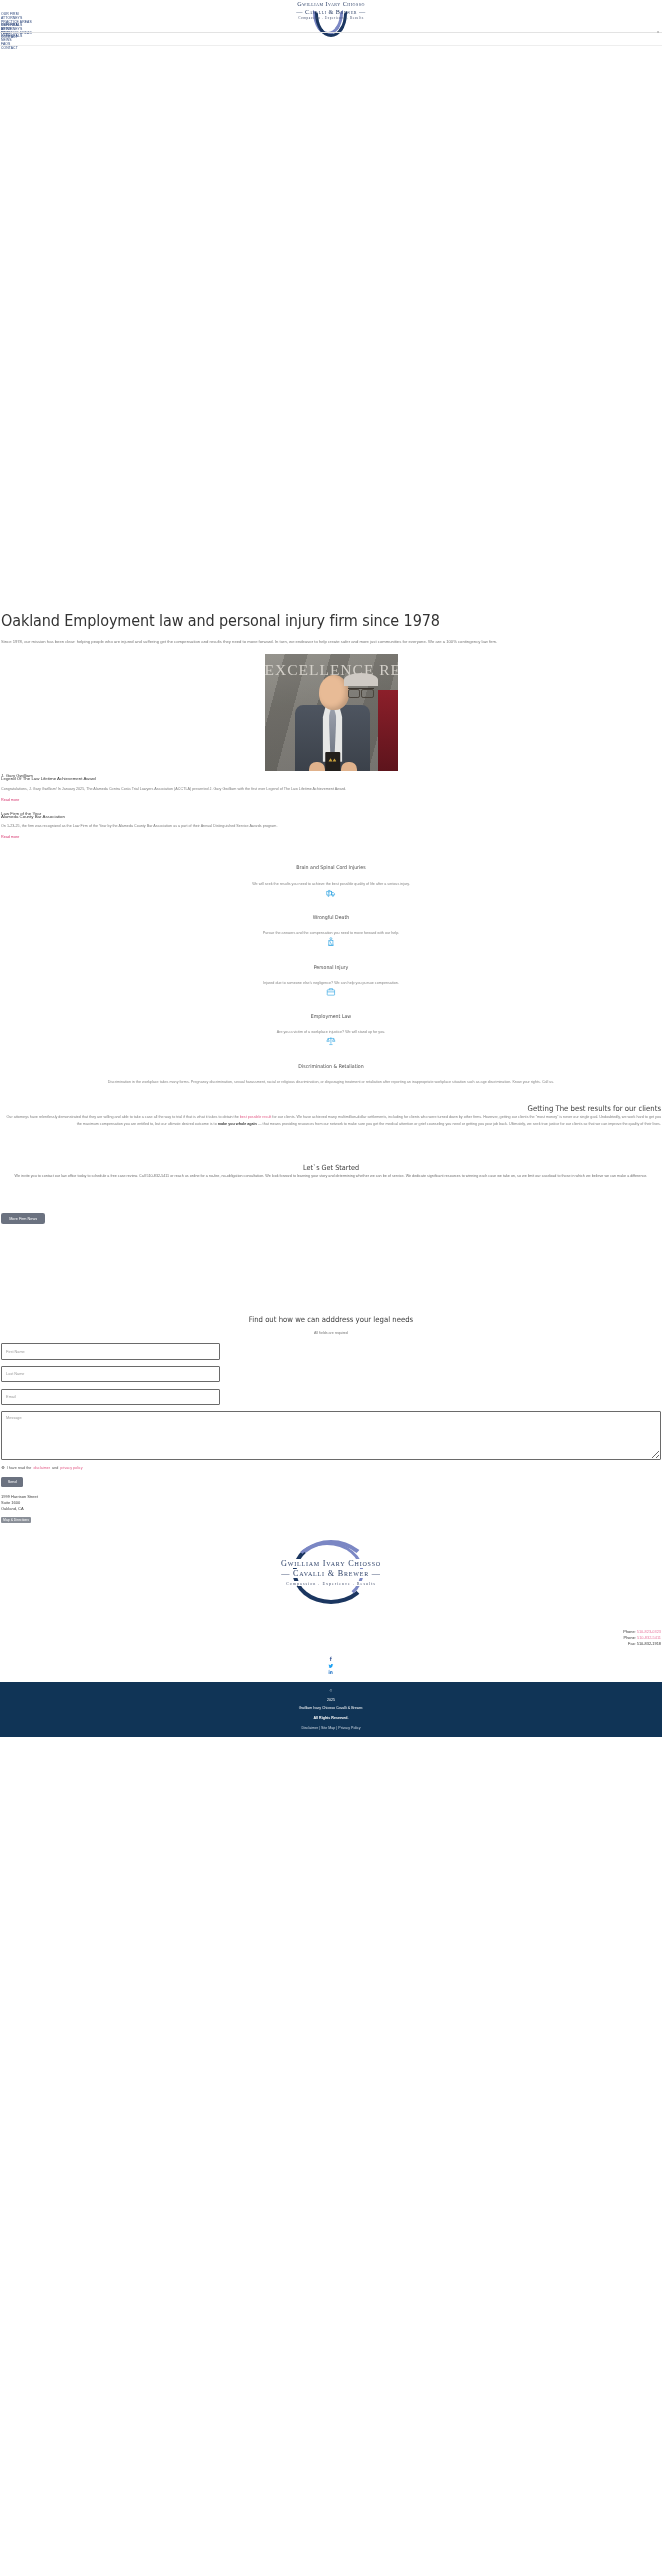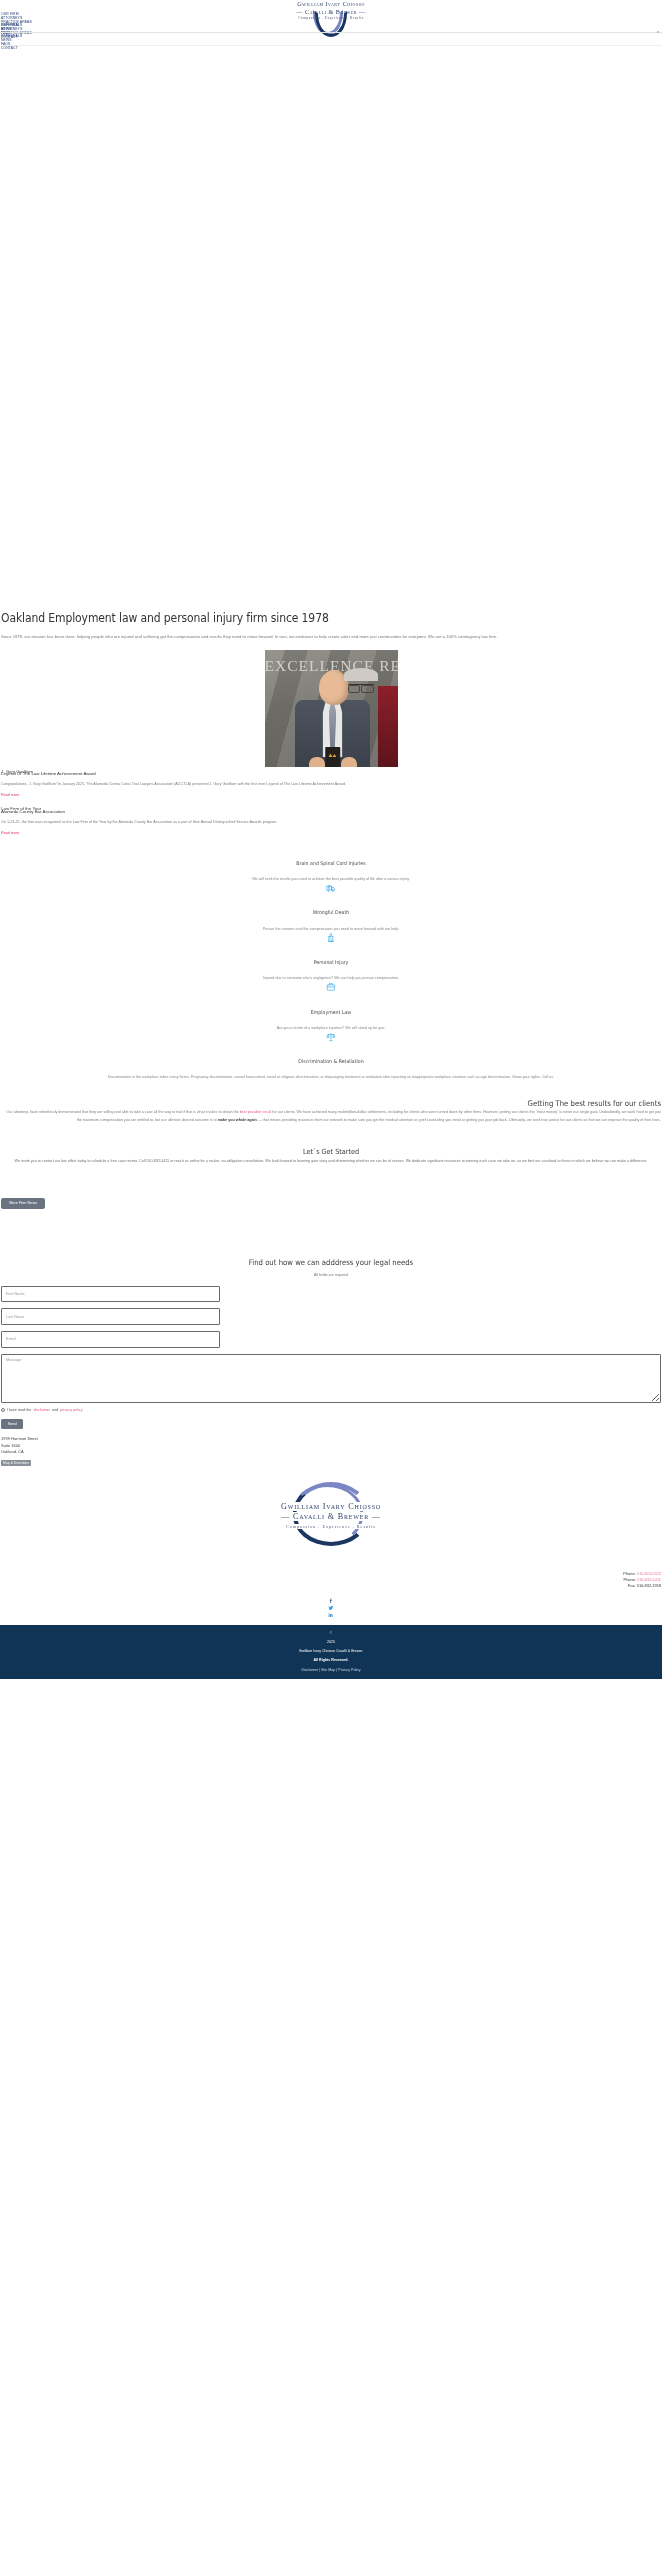--- a/index.html
+++ b/index.html
@@ -56,21 +56,21 @@
   .nav-rule { position:absolute; left:0; right:0; top:32px; height:0.5px; background:#e3e3e3; }
   .nav-caret {
     position:absolute; right:3.1px; top:30px; font-size:3.1px; color:#666;
   }
   .nav-rule2 { position:absolute; left:0; right:0; top:45px; height:0.5px; background:#eee; }
 
   
   .hero { padding:0 1px; margin-top:565px; }
   h1.hero-title {
     font-family:"DejaVu Sans Condensed","Liberation Sans", sans-serif;
-    font-weight:400; font-size:12px; line-height:1.15;
+    font-weight:400; font-size:16px; line-height:1.15;
     color:#333; margin:0 0 7.2px 0; letter-spacing:-0.1px;
   }
   .hero-sub {
     font-size:4.2px; line-height:2.0; color:#777; margin:0 0 8.2px 0;
   }
 
   
   .photo-wrap { display:flex; justify-content:center; margin:0; }
   .photo {
     position:relative; width:133px; height:117px; overflow:hidden;
@@ -175,37 +175,37 @@
   .results { margin-top:19.6px; padding:0 1px;text-align:right; }
   .results h2 {
     font-family:"DejaVu Sans Condensed","Liberation Sans", sans-serif;
     font-weight:400; font-size:7.7px; color:#3b3b3b; margin:0 0 1px 0;
   }
   .results p { font-size:3.7px; line-height:2.05; color:#7d7d7d; margin:0; }
   .results a { color:#e25b86; text-decoration:none; }
   .results b { color:#3a3a3a; }
 
   
-  .cta { margin-top:23px; text-align:center; padding:0 1px; }
+  .cta { margin-top:34px; text-align:center; padding:0 1px; }
   .cta h2 {
     font-family:"DejaVu Sans Condensed","Liberation Sans", sans-serif;
     font-weight:400; font-size:7.2px; color:#3b3b3b; margin:0 0 1.5px 0;
   }
   .cta p { font-size:3.7px; line-height:2.05; color:#6f6f6f; margin:0; }
 
   
   .btn {
     display:inline-block; background:#6b7280; color:#fff;
     font-size:3.8px; padding:3.6px 8.2px; border:0; border-radius:2.1px;
     text-decoration:none; cursor:pointer;
   }
   .more-news-wrap { margin-top:32px; padding-left:1px; }
 
   
-  .form-sec { margin-top:49px; text-align:center; padding:0 1px; }
+  .form-sec { margin-top:91px; text-align:center; padding:0 1px; }
   .form-sec h2 {
     font-family:"DejaVu Sans Condensed","Liberation Sans", sans-serif;
     font-weight:400; font-size:7.7px; color:#3b3b3b; margin:0 0 6.7px 0;
   }
   .req-note { font-size:3.6px; color:#777; margin:0 0 8.2px 0; }
   .form-fields { text-align:left; }
   .fld {
     display:block; width:219px; height:16.5px; margin-bottom:6.2px;
     border:0.5px solid #6a6a6a; border-radius:1px; background:#fff;
     font-family:"Liberation Sans", sans-serif; font-size:3.8px;

